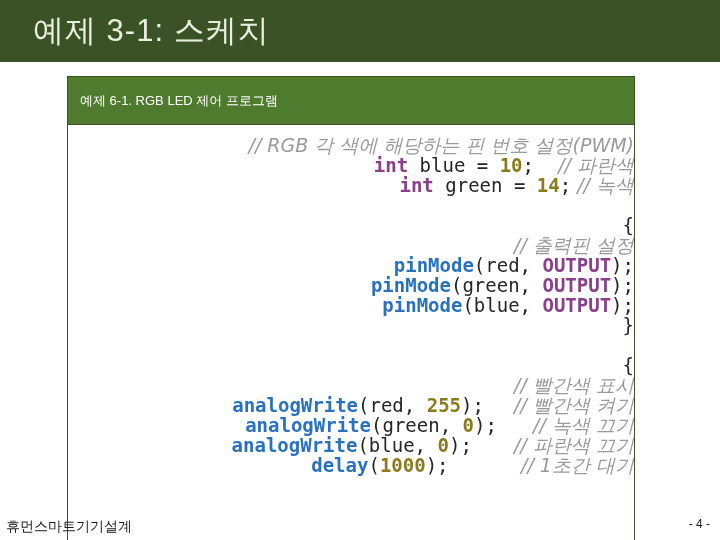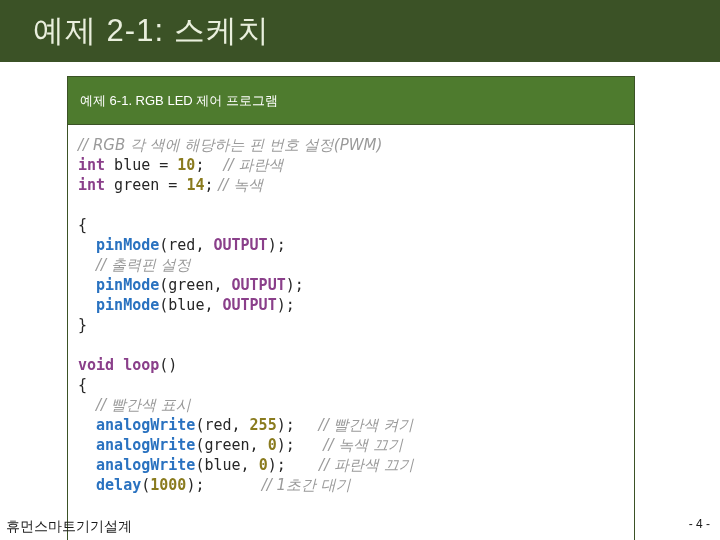--- a/index.html
+++ b/index.html
@@ -63,25 +63,26 @@
   .code-body {
     padding: 10px 0 10px 10px;
     height: 415px;
     box-sizing: border-box;
     overflow: hidden;
   }
 
   
   .code-line {
     font-family: "DejaVu Sans Mono", "Liberation Mono", monospace;
-    font-size: 15px;
+    font-size: 19px;
     line-height: 20px;
     white-space: pre;
     color: #262626;
     height: 20px;
+    text-align: right;
   }
   .code-line.blank { height: 20px; }
 
   .tok-kw      { color: #8a3f8a; font-weight: bold; }
   .tok-fn      { color: #2a72c0; font-weight: bold; }
   .tok-fn-pur  { color: #8a3f8a; font-weight: bold; }
   .tok-num     { color: #8a7b1e; font-weight: bold; }
   .tok-const   { color: #8a3f8a; font-weight: bold; }
   .tok-plain   { color: #262626; }
   .tok-comment { color: #9a9a9a; font-style: italic; font-weight: normal;
@@ -104,21 +105,21 @@
     font-size: 12px;
     line-height: 16px;
     color: #1a1a1a;
     white-space: nowrap;
   }
 </style>
 </head>
 <body>
 
 <div class="title-bar">
-  <div class="slide-title">예제 2-1: 스케치</div>
+  <div class="slide-title">예제 3-1: 스케치</div>
 </div>
 
 <div class="code-card">
 
   <div class="code-card-header">
     <span class="hdr-text">예제 6-1. RGB LED 제어 프로그램</span>
   </div>
 
   <div class="code-body">
 
@@ -127,33 +128,32 @@
 
     <div class="code-line"><span class="tok-kw">int</span><span class="tok-plain"> blue = </span><span class="tok-num">10</span><span class="tok-plain">;</span><span class="tok-comment">    </span><span class="tok-comment">// 파란색</span></div>
 
     <div class="code-line"><span class="tok-kw">int</span><span class="tok-plain"> green = </span><span class="tok-num">14</span><span class="tok-plain">;</span><span class="tok-comment"> </span><span class="tok-comment">// 녹색</span></div>
 
     <div class="code-line blank"></div>
 
 
     <div class="code-line"><span class="tok-plain">{</span></div>
 
+    <div class="code-line"><span class="tok-plain">  </span><span class="tok-comment">// 출력핀 설정</span></div>
+
     <div class="code-line"><span class="tok-plain">  </span><span class="tok-fn">pinMode</span><span class="tok-plain">(red, </span><span class="tok-const">OUTPUT</span><span class="tok-plain">);</span></div>
-
-    <div class="code-line"><span class="tok-plain">  </span><span class="tok-comment">// 출력핀 설정</span></div>
 
     <div class="code-line"><span class="tok-plain">  </span><span class="tok-fn">pinMode</span><span class="tok-plain">(green, </span><span class="tok-const">OUTPUT</span><span class="tok-plain">);</span></div>
 
     <div class="code-line"><span class="tok-plain">  </span><span class="tok-fn">pinMode</span><span class="tok-plain">(blue, </span><span class="tok-const">OUTPUT</span><span class="tok-plain">);</span></div>
 
     <div class="code-line"><span class="tok-plain">}</span></div>
 
     <div class="code-line blank"></div>
 
-    <div class="code-line"><span class="tok-kw">void</span><span class="tok-fn-pur"> loop</span><span class="tok-plain">()</span></div>
 
     <div class="code-line"><span class="tok-plain">{</span></div>
 
     <div class="code-line"><span class="tok-plain">  </span><span class="tok-comment">// 빨간색 표시</span></div>
 
     <div class="code-line"><span class="tok-plain">  </span><span class="tok-fn">analogWrite</span><span class="tok-plain">(red, </span><span class="tok-num">255</span><span class="tok-plain">);</span><span class="tok-comment">     </span><span class="tok-comment">// 빨간색 켜기</span></div>
 
     <div class="code-line"><span class="tok-plain">  </span><span class="tok-fn">analogWrite</span><span class="tok-plain">(green, </span><span class="tok-num">0</span><span class="tok-plain">);</span><span class="tok-comment">      </span><span class="tok-comment">// 녹색 끄기</span></div>
 
     <div class="code-line"><span class="tok-plain">  </span><span class="tok-fn">analogWrite</span><span class="tok-plain">(blue, </span><span class="tok-num">0</span><span class="tok-plain">);</span><span class="tok-comment">       </span><span class="tok-comment">// 파란색 끄기</span></div>

